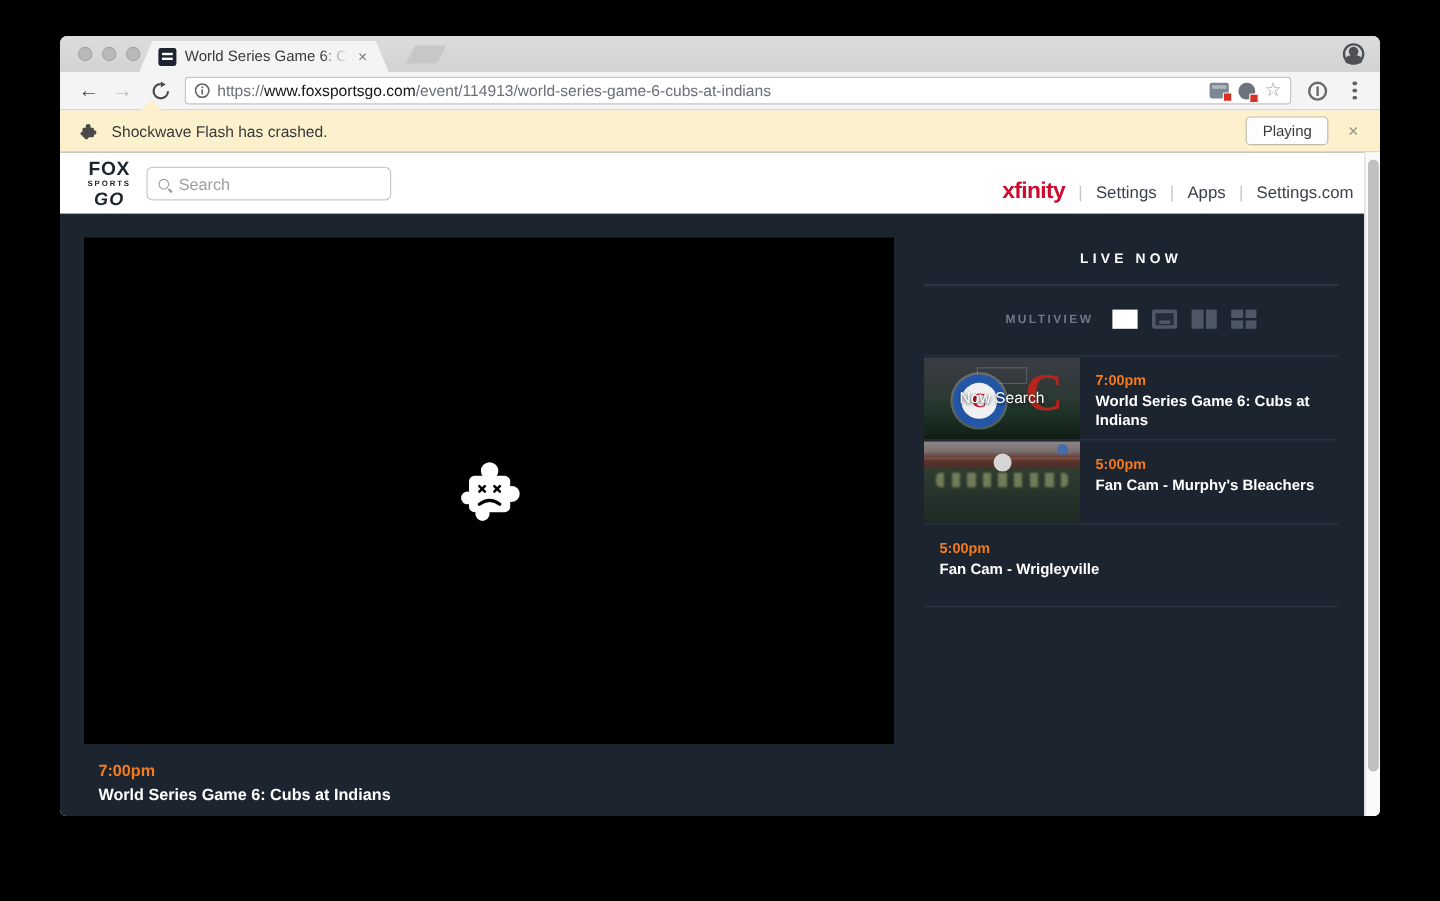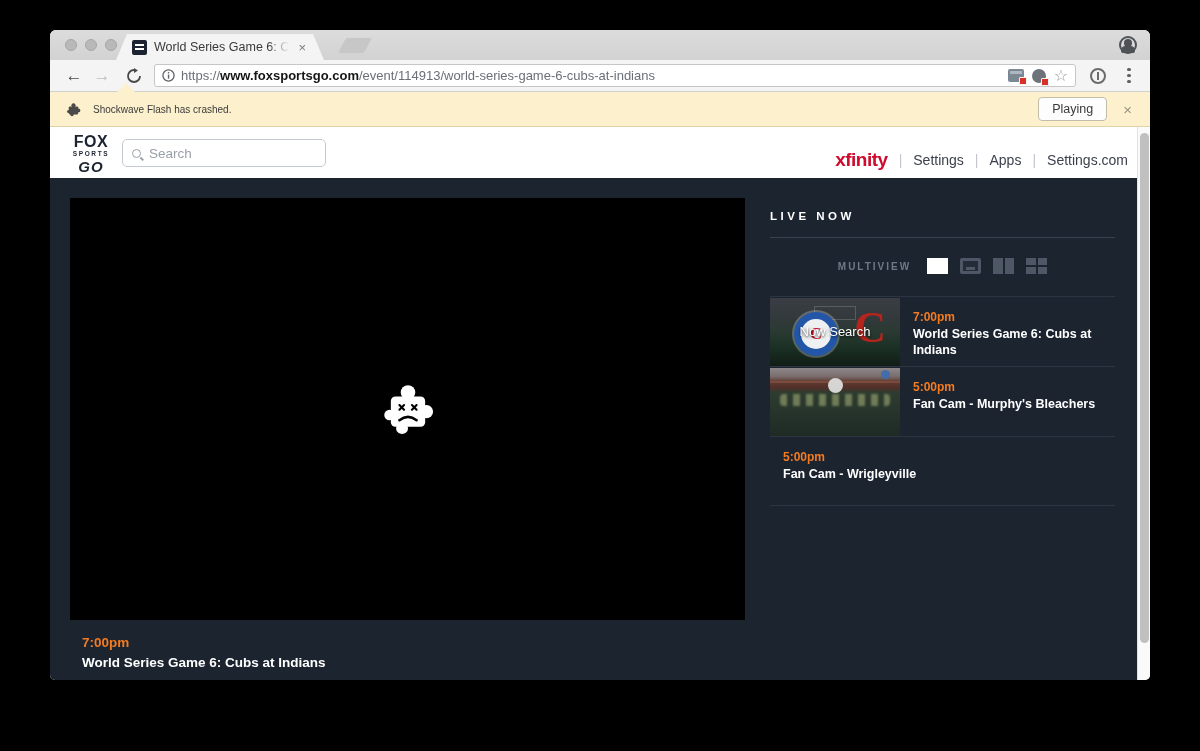--- a/index.html
+++ b/index.html
@@ -27,35 +27,35 @@
 
   
   .toolbar { position:absolute; left:0; top:30px; width:1100px; height:32px; background:#f4f4f4; border-bottom:1px solid #cfcfcf; display:flex; align-items:center; padding:0 12px; }
   .nav-arrow { font-size:17px; width:24px; text-align:center; }
   .back { color:#4a4a4a; }
   .fwd { color:#bdbdbd; margin-left:4px; }
   .reload-icon { margin-left:8px; width:24px; display:flex; justify-content:center; }
   .omnibox { flex:1; height:23px; margin:0 10px 0 8px; background:#fff; border:1px solid #c6c6c6; border-radius:3px; display:flex; align-items:center; padding:0 7px; }
   .info-icon { width:13px; height:13px; flex:0 0 auto; margin-right:6px; }
   .url { font-size:13px; color:#6b6f76; white-space:nowrap; overflow:hidden; flex:1; }
-  .url .domain { color:#161616; font-weight:bold; }
+  .url .domain { color:#161616; font-weight:normal; }
   .ext-icon1 { width:16px; height:13px; background:#7c8794; border-radius:2px; position:relative; margin-left:8px; }
   .ext-icon1::before { content:""; position:absolute; left:2px; top:2px; width:12px; height:3px; background:#aeb6c0; }
   .ext-icon2 { width:14px; height:14px; background:#6d737b; border-radius:50%; position:relative; margin-left:8px; }
   .ext-badge { position:absolute; right:-3px; bottom:-3px; width:8px; height:8px; background:#d93025; border-radius:1px; border:1px solid #f4f4f4; }
   .star-icon { font-size:16px; color:#9a9a9a; margin-left:8px; line-height:1; }
   .pageaction-icon { width:16px; height:16px; border:2px solid #6b6b6b; border-radius:50%; position:relative; margin:0 4px; }
   .pageaction-icon::after { content:""; position:absolute; left:5px; top:2px; width:2px; height:8px; background:#6b6b6b; }
   .menu-dots { width:18px; display:flex; flex-direction:column; align-items:center; gap:2.5px; margin-left:10px; }
   .menu-dots i { width:3.5px; height:3.5px; border-radius:50%; background:#5f6368; }
 
   
   .flashbar { position:absolute; left:0; top:62px; width:1100px; height:35px; background:#fcf1cc; border-bottom:1px solid #ddd2a8; display:flex; align-items:center; padding:0 14px; }
   .flash-pointer { position:absolute; left:67px; top:-9px; width:0; height:0; border-left:9px solid transparent; border-right:9px solid transparent; border-bottom:9px solid #fcf1cc; }
-  .flash-msg { font-size:10px; color:#3a3a3a; margin-left:10px; }
+  .flash-msg { font-size:13px; color:#3a3a3a; margin-left:10px; }
   .flash-spacer { flex:1; }
   .reload-btn { background:#fdfdfd; border:1px solid #c2bda8; border-radius:4px; padding:4px 13px; font-size:12.5px; color:#3a3a3a; font-family:"Liberation Sans", sans-serif; }
   .flash-close { font-size:15px; color:#9a9482; margin-left:16px; margin-right:4px; }
 
   
   .page { position:absolute; left:0; top:97px; width:1087px; height:553px; background:#1c2430; }
   .scroll-track { position:absolute; left:1087px; top:97px; width:13px; height:553px; background:#fafafa; border-left:1px solid #e2e2e2; }
   .scroll-thumb { position:absolute; left:2px; top:6px; width:9px; height:510px; background:#c0c0c0; border-radius:5px; }
 
   
@@ -74,21 +74,21 @@
   .hdr-sep { color:#c3c6cc; font-size:14px; }
   .hdr-link { color:#3d414d; font-size:14px; }
 
   
   .player { position:absolute; left:20px; top:71px; width:675px; height:422px; background:#000; }
   .sad-puzzle { position:absolute; left:50%; top:50%; transform:translate(-50%,-50%); }
   .player-time { position:absolute; left:32px; top:508px; font-size:13.5px; font-weight:bold; color:#f47b20; }
   .player-title { position:absolute; left:32px; top:528px; font-size:13.5px; font-weight:bold; color:#fff; }
 
   
-  .sb-title { position:absolute; left:720px; top:83px; width:345px; color:#fff; font-size:11.5px; font-weight:bold; letter-spacing:3.5px; }
+  .sb-title { position:absolute; left:720px; top:83px; width:345px; text-align:center; color:#fff; font-size:11.5px; font-weight:bold; letter-spacing:3.5px; }
   .sb-divider { position:absolute; left:720px; top:110px; width:345px; height:1px; background:#3a424f; }
   .mv-row { position:absolute; left:720px; top:130px; width:345px; height:18px; display:flex; align-items:center; justify-content:center; gap:12px; }
   .mv-label { color:#6e7988; font-size:10px; font-weight:bold; letter-spacing:2px; margin-right:4px; }
   .mv1 { width:21px; height:16px; background:#fff; }
   .mv2 { width:21px; height:16px; background:#4d5766; border-radius:2px; position:relative; }
   .mv2 .inner { position:absolute; inset:3px; background:#232c38; }
   .mv2 .bar { position:absolute; left:6px; bottom:4px; width:9px; height:3px; background:#4d5766; }
   .mv3 { width:21px; height:16px; display:flex; gap:2px; }
   .mv3 i { flex:1; background:#4d5766; }
   .mv4 { width:21px; height:16px; display:grid; grid-template-columns:1fr 1fr; grid-template-rows:1fr 1fr; gap:2px; }

